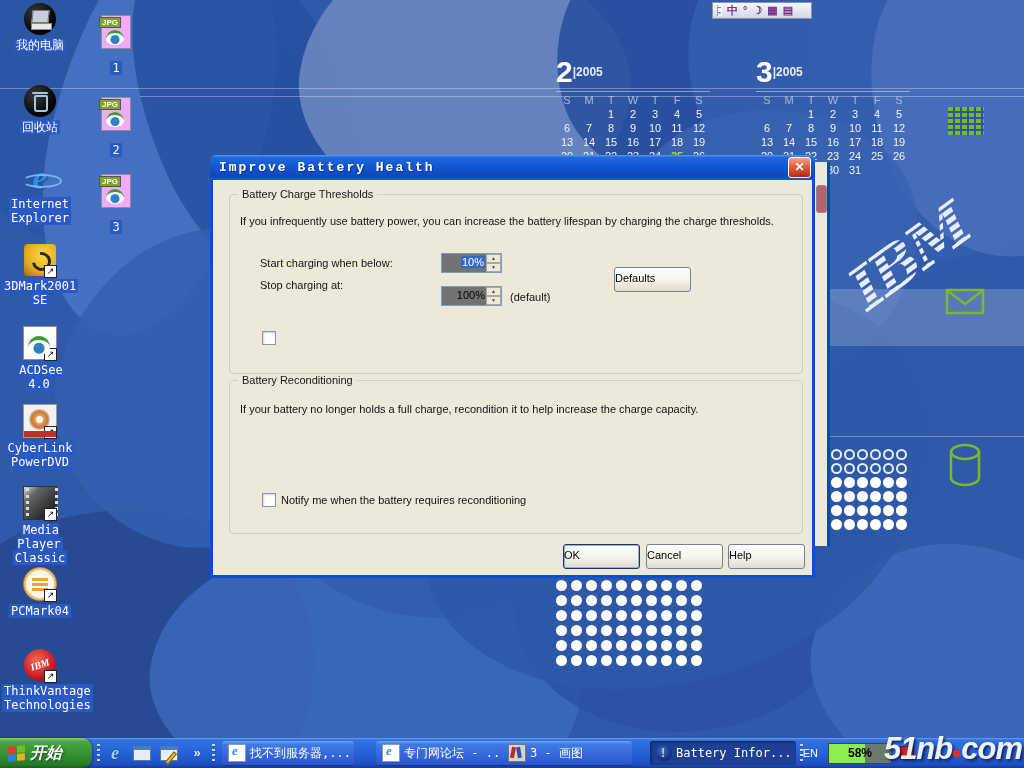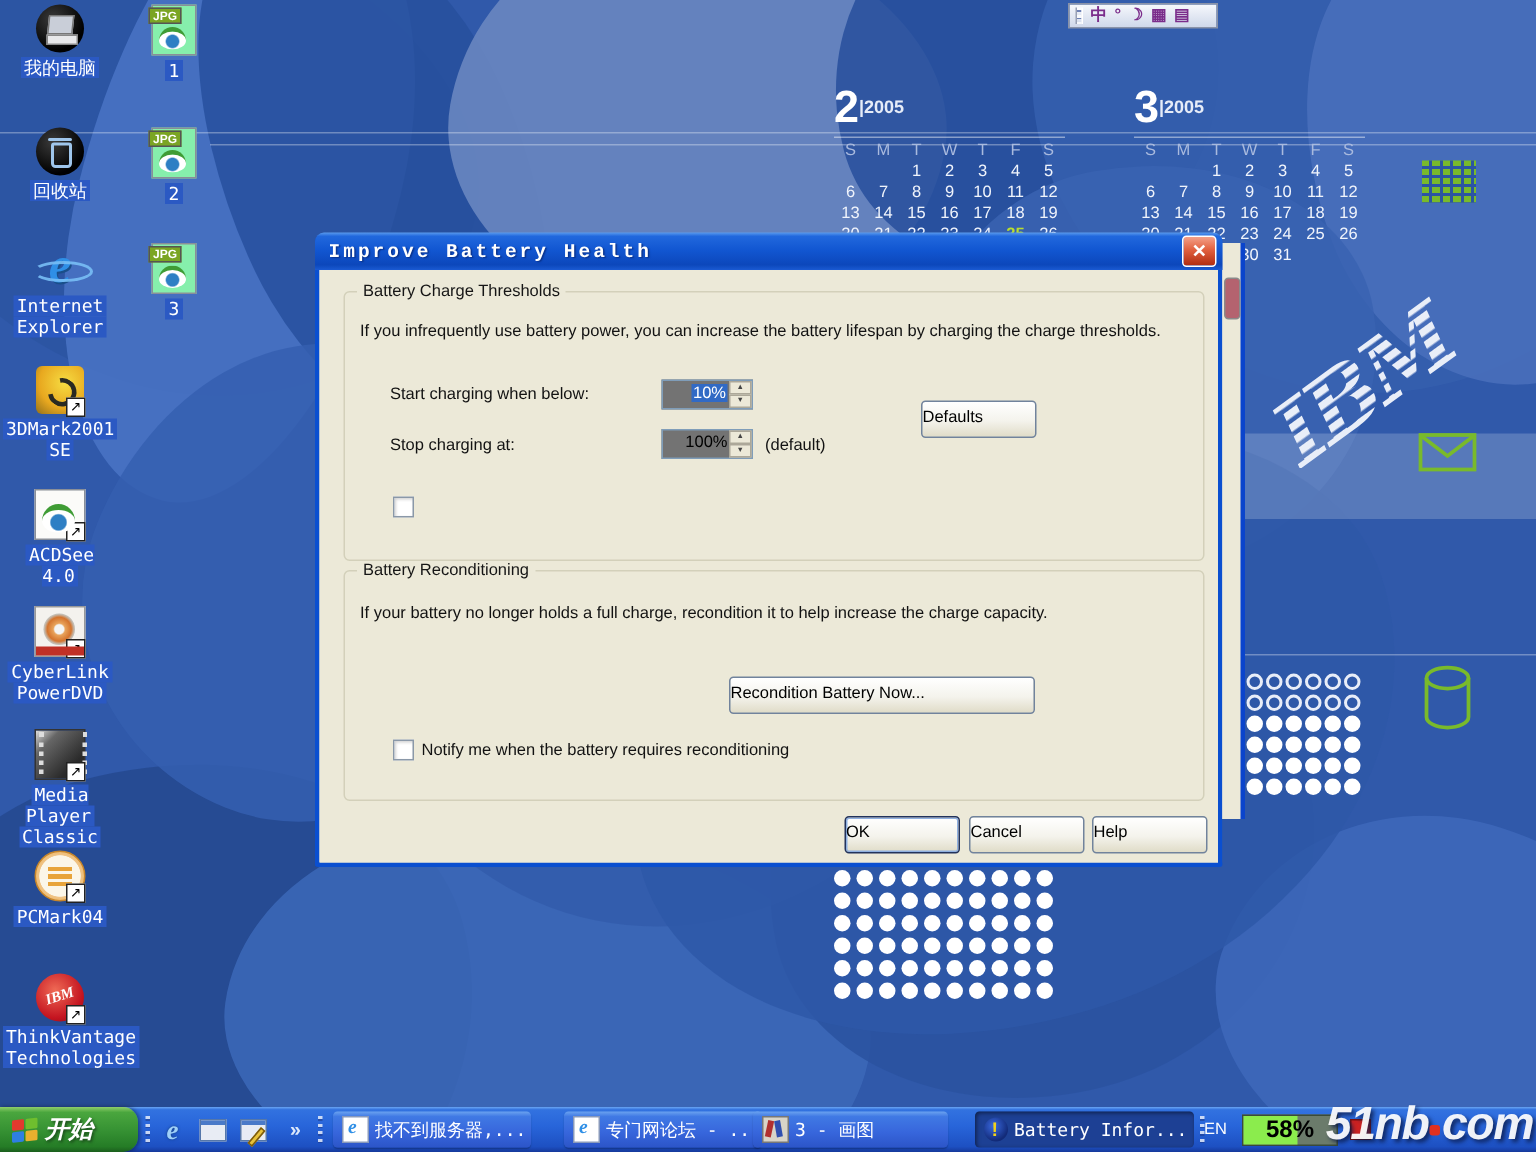--- a/index.html
+++ b/index.html
@@ -56,21 +56,21 @@
     background:#e8e8ea;border:1px solid #888;}
   .g-recycle-bin{border-radius:50%;background:radial-gradient(circle at 35% 30%,#3a3a3a,#000 70%);}
   .g-recycle-bin:before{content:'';position:absolute;left:10px;top:10px;width:10px;height:13px;
     border:2px solid #9fc6ec;border-radius:2px 2px 3px 3px;}
   .g-recycle-bin:after{content:'';position:absolute;left:8px;top:7px;width:16px;height:2px;
     background:#9fc6ec;border-radius:1px;}
   .g-ie{font-family:"Liberation Serif",serif;font-style:italic;font-weight:bold;
     font-size:34px;line-height:32px;color:#2f8fe6;text-shadow:1px 1px 0 #1a4f8a;}
   .g-ie:after{content:'';position:absolute;left:-2px;top:12px;width:36px;height:10px;
     border:2px solid rgba(120,190,245,.9);border-radius:50%;border-left-color:transparent;}
-  .g-jpg{width:28px;height:32px;background:#86efac;border:1px solid #8a8f98;margin:0 auto;}
+  .g-jpg{width:28px;height:32px;background:#f0abfc;border:1px solid #8a8f98;margin:12px auto;}
   .g-jpg .tag{position:absolute;left:-3px;top:1px;background:#7ba523;color:#fff;
     font-size:8px;font-weight:bold;line-height:9px;padding:0 2px;border:1px solid #555;}
   .g-jpg:after{content:'';position:absolute;left:4px;top:14px;width:18px;height:12px;
     background:radial-gradient(circle at 50% 55%,#2e7fc4 0 4px,#fff 5px);
     border-top:3px solid #3f9c35;border-radius:50% 50% 50% 50%/60% 60% 40% 40%;}
   .g-threedmark{border-radius:4px;background:radial-gradient(circle at 60% 35%,#f6dc42,#e8a81f 60%,#93701a);}
   .g-threedmark:before{content:'';position:absolute;left:8px;top:8px;width:13px;height:13px;
     border:3px solid #2a2a22;border-radius:50%;border-left-color:transparent;transform:rotate(35deg);}
   .g-acdsee{background:#fbfbf9;border:1px solid #8a8f98;}
   .g-acdsee:after{content:'';position:absolute;left:4px;top:9px;width:22px;height:15px;
@@ -155,21 +155,21 @@
   .ti-paint{background:#d8d4c8;border:1px solid #777;}
   .ti-paint:before{content:'';position:absolute;left:2px;top:2px;width:4px;height:11px;background:#b03030;transform:rotate(12deg);}
   .ti-paint:after{content:'';position:absolute;left:8px;top:2px;width:4px;height:11px;background:#3050b0;transform:rotate(-10deg);}
   .ti-battery{border-radius:50%;background:radial-gradient(circle at 40% 35%,#3a6ae0,#122a78 70%);}
   .ti-battery:before{content:'!';position:absolute;left:5px;top:0px;color:#f2d21a;font:bold 13px "Liberation Sans",sans-serif;}
   #tray{position:absolute;right:0;top:0;height:30px;display:flex;align-items:center;}
   #tray .en{color:#fff;font-size:11px;margin:0 10px 0 8px;}
   .batmeter{position:relative;width:62px;height:19px;background:#6b7b6b;border:1px solid #3a4a3a;}
   .batmeter .fill{position:absolute;left:0;top:0;bottom:0;background:#8bec4d;}
   .batmeter .pct{position:absolute;inset:0;text-align:center;line-height:19px;
-    color:#000;font-size:16px;font-weight:bold;}
+    color:#000;font-size:12px;font-weight:bold;}
   #trayicon-red{width:12px;height:12px;background:#cc2222;border:1px solid #771111;margin-left:8px;}
   #watermark{position:absolute;right:2px;top:731px;font-style:italic;font-weight:bold;
     font-size:31px;color:rgba(255,255,255,.93);letter-spacing:-1px;white-space:nowrap;
     text-shadow:2px 2px 3px rgba(10,25,70,.8);}
   #watermark .rd{display:inline-block;width:7px;height:7px;background:#e03020;border-radius:2px;
     margin:0 1px 2px 1px;}
 </style>
 </head>
 <body>
 
@@ -542,37 +542,36 @@
       <div class="grp-label">Battery Charge Thresholds</div>
       <div class="gtext" style="left:10px;top:20px;width:555px;">If you infrequently use battery power, you can increase the battery lifespan by charging the charge thresholds.</div>
       <div class="gtext" style="left:30px;top:62px;">Start charging when below:</div>
       <div class="spin" style="left:211px;top:58px;">
         <span class="val sel">10%</span>
         <span class="btns">
           <span class="sb" style="display:block">▲</span>
           <span class="sb" style="display:block">▼</span>
         </span>
       </div>
-      <div class="gtext" style="left:30px;top:96px;">Stop charging at:</div>
+      <div class="gtext" style="left:30px;top:84px;">Stop charging at:</div>
       <div class="spin" style="left:211px;top:91px;">
         <span class="val">100%</span>
         <span class="btns">
           <span class="sb" style="display:block">▲</span>
           <span class="sb" style="display:block">▼</span>
         </span>
       </div>
       <div class="gtext" style="left:280px;top:96px;">(default)</div>
       <div class="xbtn2" style="left:384px;top:72px;width:75px;">Defaults</div>
       <div class="cb" style="left:32px;top:136px;"></div>
     </div>
 
     <div class="grp" style="left:16px;top:222px;width:572px;height:152px;">
       <div class="grp-label">Battery Reconditioning</div>
       <div class="gtext" style="left:10px;top:22px;width:555px;">If your battery no longer holds a full charge, recondition it to help increase the charge capacity.</div>
-      <div class="xbtn2" style="left:256px;top:70px;width:202px;">Recondition Battery Now...</div>
       <div class="cb" style="left:32px;top:112px;"></div>
       <div class="cbl" style="left:51px;top:113px;width:420px;">Notify me when the battery requires reconditioning</div>
     </div>
 
     <div class="xbtn2 def" style="left:350px;top:386px;width:75px;">OK</div>
     <div class="xbtn2" style="left:433px;top:386px;width:75px;">Cancel</div>
     <div class="xbtn2" style="left:515px;top:386px;width:75px;">Help</div>
   </div>
 
   <div id="taskbar">

